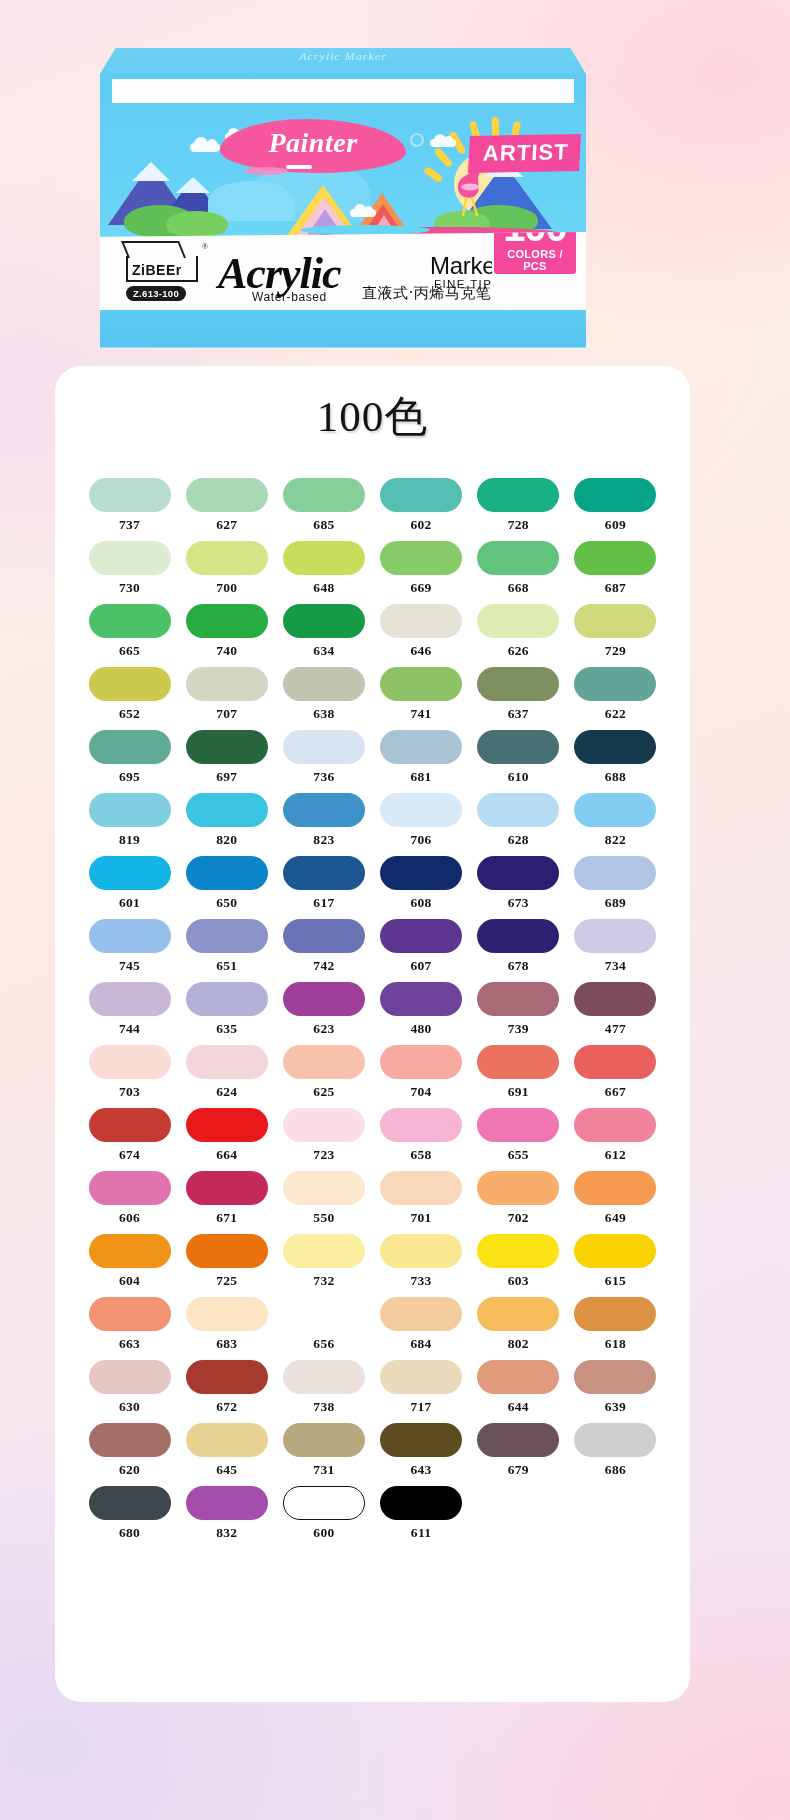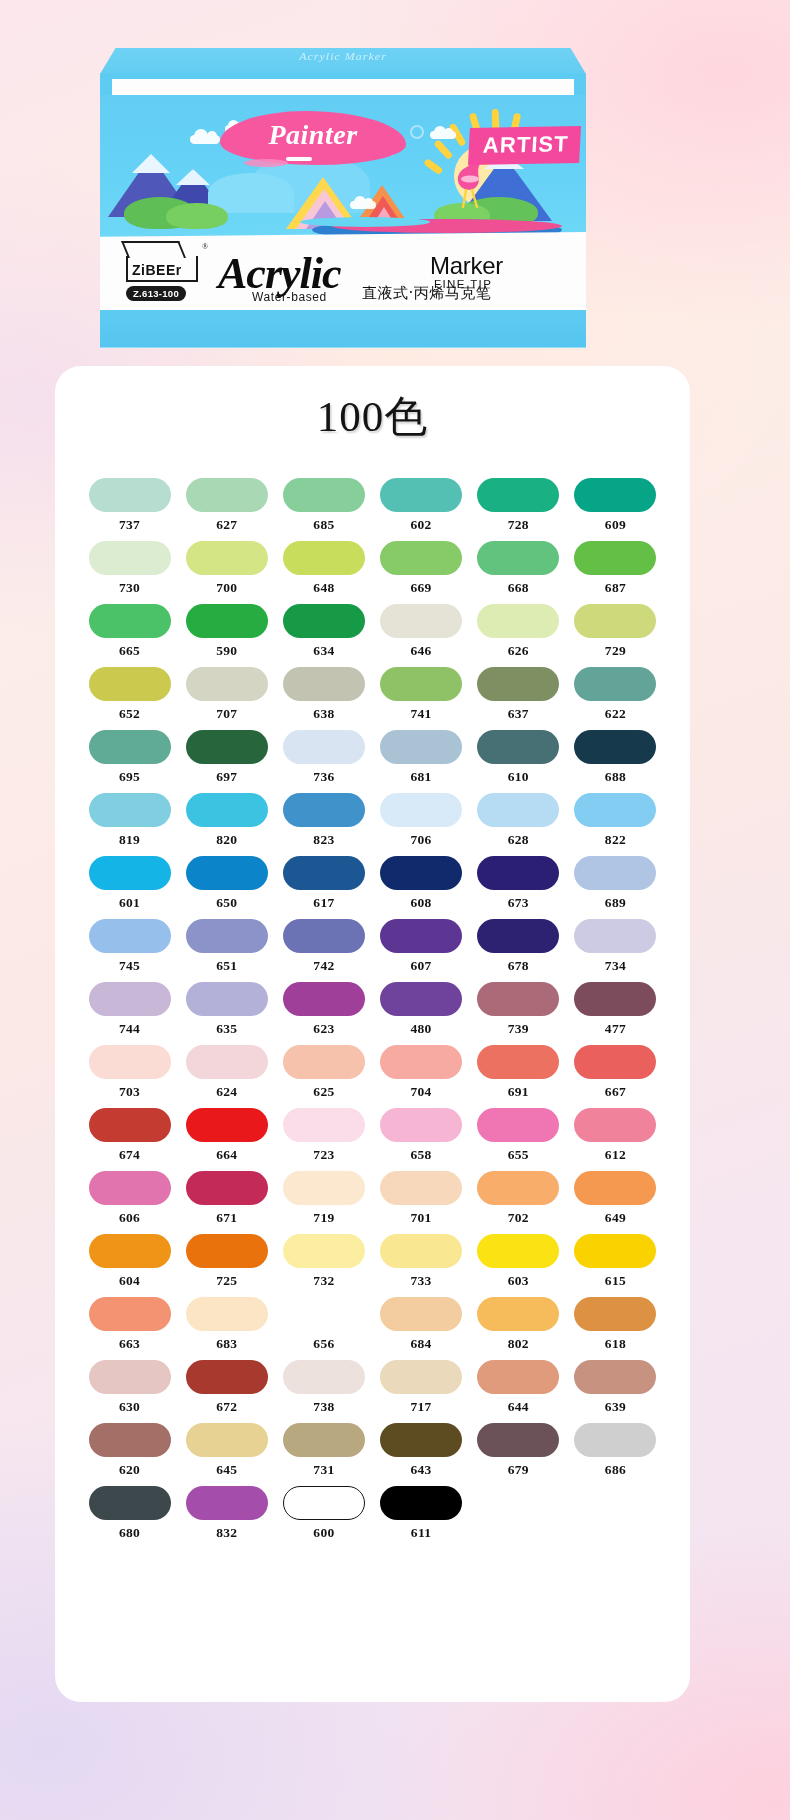--- a/index.html
+++ b/index.html
@@ -65,21 +65,21 @@
   .white-strip {
     position: absolute;
     left: 12px; top: 6px;
     width: 462px; height: 24px;
     background: #fdfdfd;
   }
 
   
   .scene {
     position: absolute;
-    left: 0; top: 22px;
+    left: 0; top: 30px;
     width: 486px; height: 148px;
     background: linear-gradient(180deg,#63cdf4 0%, #66d2f6 55%, #6fd8f7 100%);
     overflow: hidden;
   }
 
   .mtn { position: absolute; }
 
   
   .mtn-a { left: 8px;  bottom: 26px; width: 86px; height: 62px;
     background:#4f58b8; clip-path: polygon(50% 0%, 100% 100%, 0% 100%); }
@@ -454,20 +454,24 @@
         </div>
         <div class="zibeer-sku">Z.613-100</div>
       </div>
 
       <div class="acrylic-word">Acrylic</div>
       <div class="water-based">Water-based</div>
       <div class="marker-word">Marker</div>
       <div class="fine-tip">FINE TIP</div>
       <div class="cn-text">直液式·丙烯马克笔</div>
 
+      <div class="badge-100">
+        <div class="badge-num">100</div>
+        <div class="badge-sub">COLORS / PCS</div>
+      </div>
     </div>
 
     <div class="box-foot"></div>
   </div>
 </div>
 
 <div class="card">
   <div class="card-title">100色</div>
   <div class="grid">
       <div class="cell">
@@ -517,21 +521,21 @@
       <div class="cell">
         <div class="chip" style="background: rgb(99, 191, 70);"></div>
         <div class="chip-label">687</div>
       </div>
       <div class="cell">
         <div class="chip" style="background: rgb(76, 194, 104);"></div>
         <div class="chip-label">665</div>
       </div>
       <div class="cell">
         <div class="chip" style="background: rgb(39, 172, 66);"></div>
-        <div class="chip-label">590</div>
+        <div class="chip-label">740</div>
       </div>
       <div class="cell">
         <div class="chip" style="background: rgb(22, 154, 70);"></div>
         <div class="chip-label">634</div>
       </div>
       <div class="cell">
         <div class="chip" style="background: rgb(229, 227, 213);"></div>
         <div class="chip-label">646</div>
       </div>
       <div class="cell">
@@ -737,21 +741,21 @@
       <div class="cell">
         <div class="chip" style="background: rgb(225, 115, 174);"></div>
         <div class="chip-label">606</div>
       </div>
       <div class="cell">
         <div class="chip" style="background: rgb(196, 42, 87);"></div>
         <div class="chip-label">671</div>
       </div>
       <div class="cell">
         <div class="chip" style="background: rgb(251, 232, 206);"></div>
-        <div class="chip-label">719</div>
+        <div class="chip-label">550</div>
       </div>
       <div class="cell">
         <div class="chip" style="background: rgb(248, 216, 187);"></div>
         <div class="chip-label">701</div>
       </div>
       <div class="cell">
         <div class="chip" style="background: rgb(248, 173, 107);"></div>
         <div class="chip-label">702</div>
       </div>
       <div class="cell">

